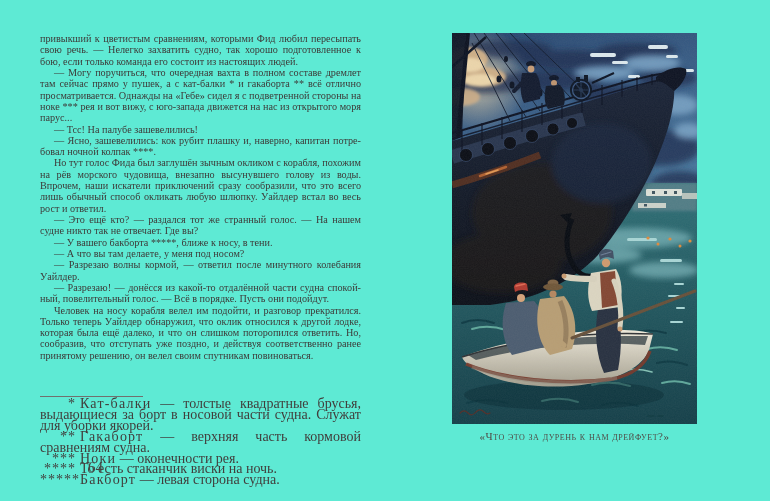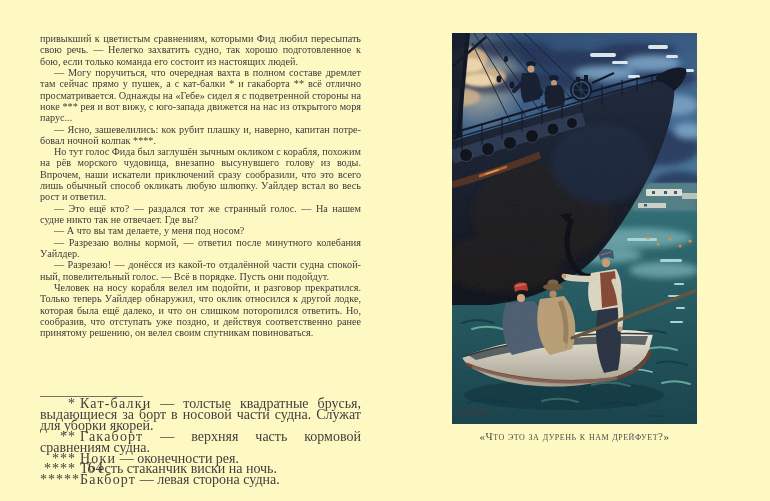--- a/index.html
+++ b/index.html
@@ -1,17 +1,17 @@
 <!DOCTYPE html>
 <html style="--skyDeep: #203a5e; --sky: #35597f; --cloudWarm: #cdae87; --waterLight: #7db8bd; --hull: #121a2c; --boat: #e9e5d6; --capRed: #b23a30; --vestRust: #7d3e2a; --lanternOrange: #e08a3c; --skin: #cf9a6e;"><head>
 <meta charset="utf-8">
 <style>
   html,body{margin:0;padding:0;background:#fff;}
   #page{
-    position:relative;width:770px;height:501px;background:#fef9c3;overflow:hidden;
+    position:relative;width:770px;height:501px;background:#5eead4;overflow:hidden;
     font-family:"Liberation Serif","DejaVu Serif",serif;color:#3d3a38;
   }
   
   #text-col{
     position:absolute;left:40px;top:33px;width:321px;
     font-size:10.2px;line-height:11.32px;text-align:justify;
     hyphens:manual;
   }
   #text-col p{margin:0;text-indent:14px;}
   #text-col p.first{text-indent:0;}
@@ -34,23 +34,25 @@
   }
 </style>
 </head>
 <body>
 
 <div id="page">
 
   <div id="text-col">
     <p class="first">привыкший к цветистым сравнениям, которыми Фид любил пересыпать свою речь. — Нелегко захватить судно, так хорошо подготовленное к бою, если только команда его состоит из настоящих людей.</p>
     <p>— Могу поручиться, что очередная вахта в полном составе дремлет там сейчас прямо у пушек, а с кат-балки&nbsp;* и гакаборта&nbsp;** всё отлично просма­тривается. Однажды на «Гебе» сидел я с подветренной стороны на ноке&nbsp;*** рея и вот вижу, с юго-запада движется на нас из открытого моря парус...</p>
+    <p>— Тсс! На палубе зашевелились!</p>
     <p>— Ясно, зашевелились: кок рубит плашку и, наверно, капитан потре­бовал ночной колпак&nbsp;****.</p>
     <p>Но тут голос Фида был заглушён зычным окликом с корабля, похо­жим на рёв морского чудовища, внезапно высунувшего голову из воды. Впрочем, наши искатели приключений сразу сообразили, что это всего лишь обычный способ окликать любую шлюпку. Уайлдер встал во весь рост и ответил.</p>
     <p>— Это ещё кто? — раздался тот же странный голос. — На нашем судне никто так не отвечает. Где вы?</p>
+    <p>— У вашего бакборта&nbsp;*****, ближе к носу, в тени.</p>
     <p>— А что вы там делаете, у меня под носом?</p>
     <p>— Разрезаю волны кормой, — ответил после минутного колебания Уайлдер.</p>
     <p>— Разрезаю! — донёсся из какой-то отдалённой части судна спокой­ный, повелительный голос. — Всё в порядке. Пусть они подойдут.</p>
     <p>Человек на носу корабля велел им подойти, и разговор прекратился. Только теперь Уайлдер обнаружил, что оклик относился к другой лодке, которая была ещё далеко, и что он слишком поторопился ответить. Но, сообразив, что отступать уже поздно, и действуя соответственно ранее принятому решению, он велел своим спутникам повиноваться.</p>
   </div>
 
   <div id="fn-rule"></div>
 
   <div id="footnotes">
     <p><span class="fn-stars">*</span><span class="fn-term">Кат-балки</span><span> — толстые квадратные брусья, выдающиеся за борт в носовой части судна. Служат для уборки якорей.</span></p>

